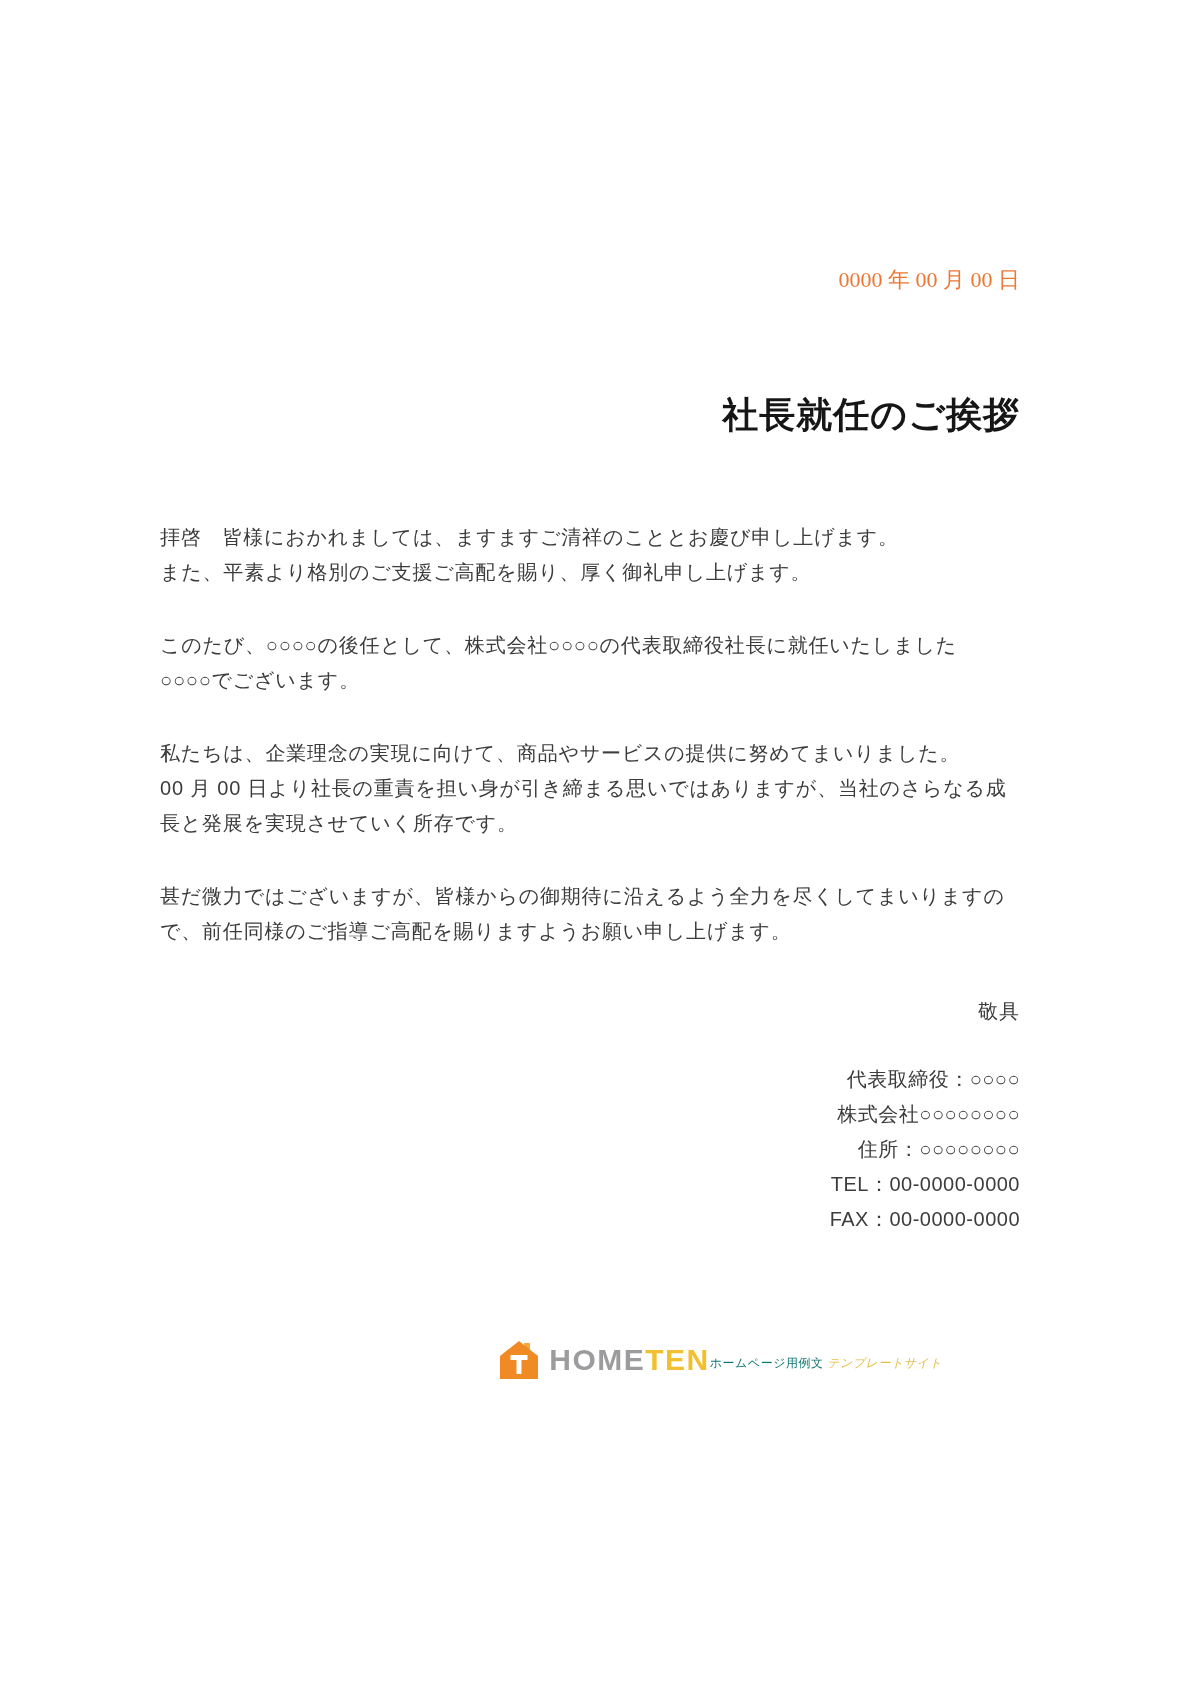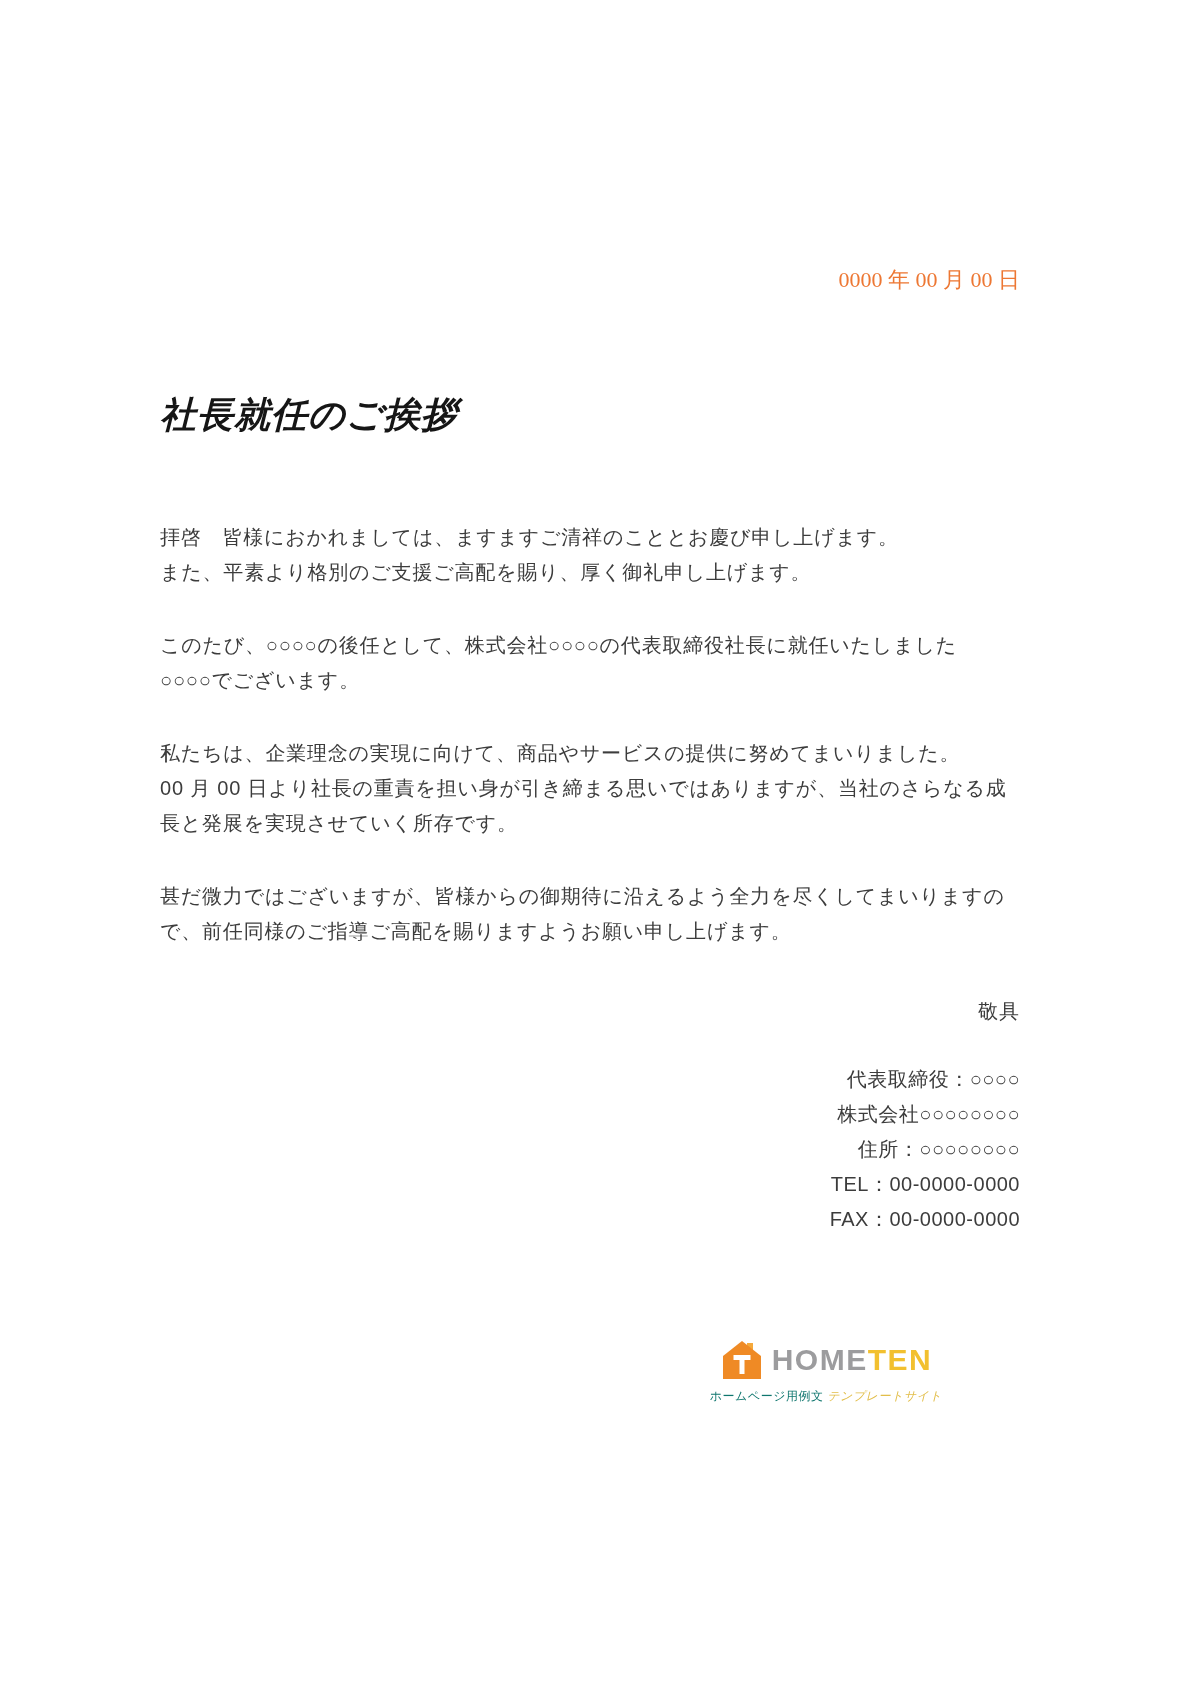--- a/index.html
+++ b/index.html
@@ -22,28 +22,27 @@
   .date {
     padding-top: 265px;
     text-align: right;
     font-family: "Liberation Serif", "DejaVu Serif", serif;
     font-size: 22px;
     line-height: 30px;
     color: #ed7733;
   }
   .title {
     margin: 95px 0 0 0;
-    text-align: left;
+    text-align: right;
     font-family: "Liberation Serif", "DejaVu Serif", serif;
     font-weight: 600;
     font-size: 36px;
     line-height: 50px;
     color: #161616;
     letter-spacing: 1px;
-    font-style: italic;
   }
   .body-text {
     margin-top: 80px;
     font-size: 20px;
     line-height: 35px;
     letter-spacing: 0.8px;
     color: #3c3c3c;
   }
   .para {
     margin: 0 0 38px 0;
@@ -64,21 +63,21 @@
     text-align: right;
     font-size: 20px;
     line-height: 35px;
     letter-spacing: 0.5px;
   }
   .footer-logo {
     position: absolute;
     top: 1338px;
     right: 248px;
     display: flex;
-    flex-direction: column;
+    flex-direction: row;
     align-items: center;
   }
   .logo-row {
     display: flex;
     align-items: center;
     gap: 8px;
   }
   .logo-icon {
     display: inline-flex;
     width: 44px;

